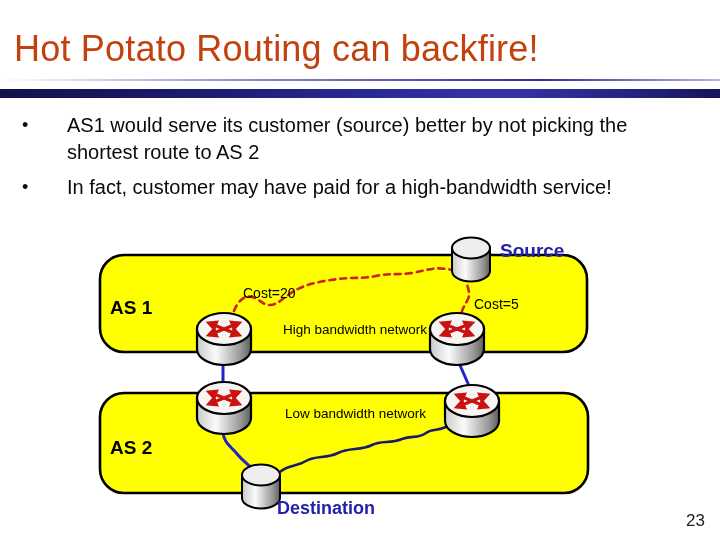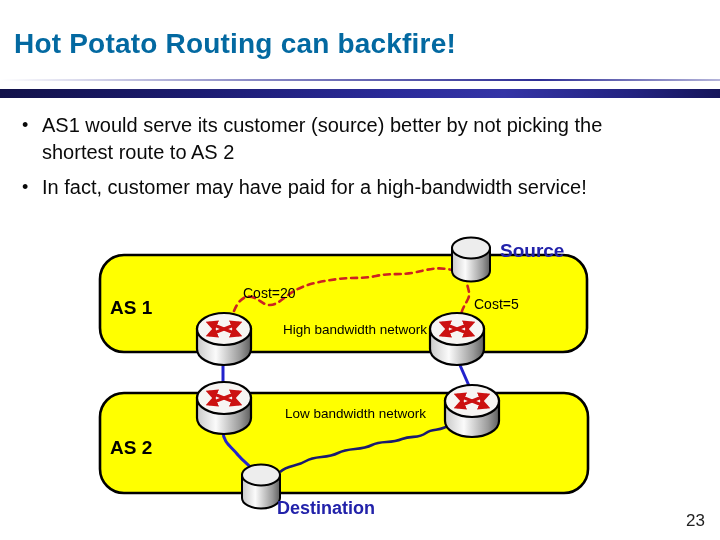--- a/index.html
+++ b/index.html
@@ -1,28 +1,28 @@
 <!DOCTYPE html>
 <html><head>
 <meta charset="utf-8">
 <style>
   html,body{margin:0;padding:0;}
   body{width:720px;height:540px;background:#ffffff;position:relative;overflow:hidden;
        font-family:"Liberation Sans","DejaVu Sans",sans-serif;}
   .slide{position:absolute;inset:0;}
-  .title{position:absolute;left:14px;top:28px;margin:0;font-size:28px;font-weight:bold;
-         color:#0369a1;letter-spacing:0.2px;}
+  .title{position:absolute;left:14px;top:28px;margin:0;font-size:36px;font-weight:normal;
+         color:#c2410c;letter-spacing:0.2px;}
   .rule-thin{position:absolute;left:0;top:79px;width:720px;height:2px;
          background:linear-gradient(90deg,rgba(42,42,150,0) 0%,rgba(42,42,150,.55) 35%,#2e2e96 75%,rgba(42,42,150,.35) 100%);}
   .rule{position:absolute;left:0;top:89px;width:720px;height:9px;
          background:linear-gradient(90deg,#12124a 0%,#1c1c72 28%,#2b2b9a 55%,#3434a6 70%,#232380 88%,#15155a 100%);}
   .bullets{position:absolute;left:22px;top:112px;width:680px;margin:0;padding:0;list-style:none;}
   .bullets li{display:flex;margin:0 0 8px 0;font-size:20px;line-height:27px;color:#0a0a0a;}
   .bullets .dot{width:20px;flex:0 0 20px;font-size:18px;line-height:27px;}
-  .bullets .btxt{width:620px;}
+  .bullets .btxt{width:620px;margin-left:25px;}
   .diagram-svg{position:absolute;left:0;top:225px;}
   .page-number{position:absolute;left:686px;top:511px;font-size:17px;color:#222;}
   .svg-label{font-family:"Liberation Sans","DejaVu Sans",sans-serif;}
 </style>
 </head>
 <body>
 
 <div class="slide">
 
   <h1 class="title">Hot Potato Routing can backfire!</h1>

